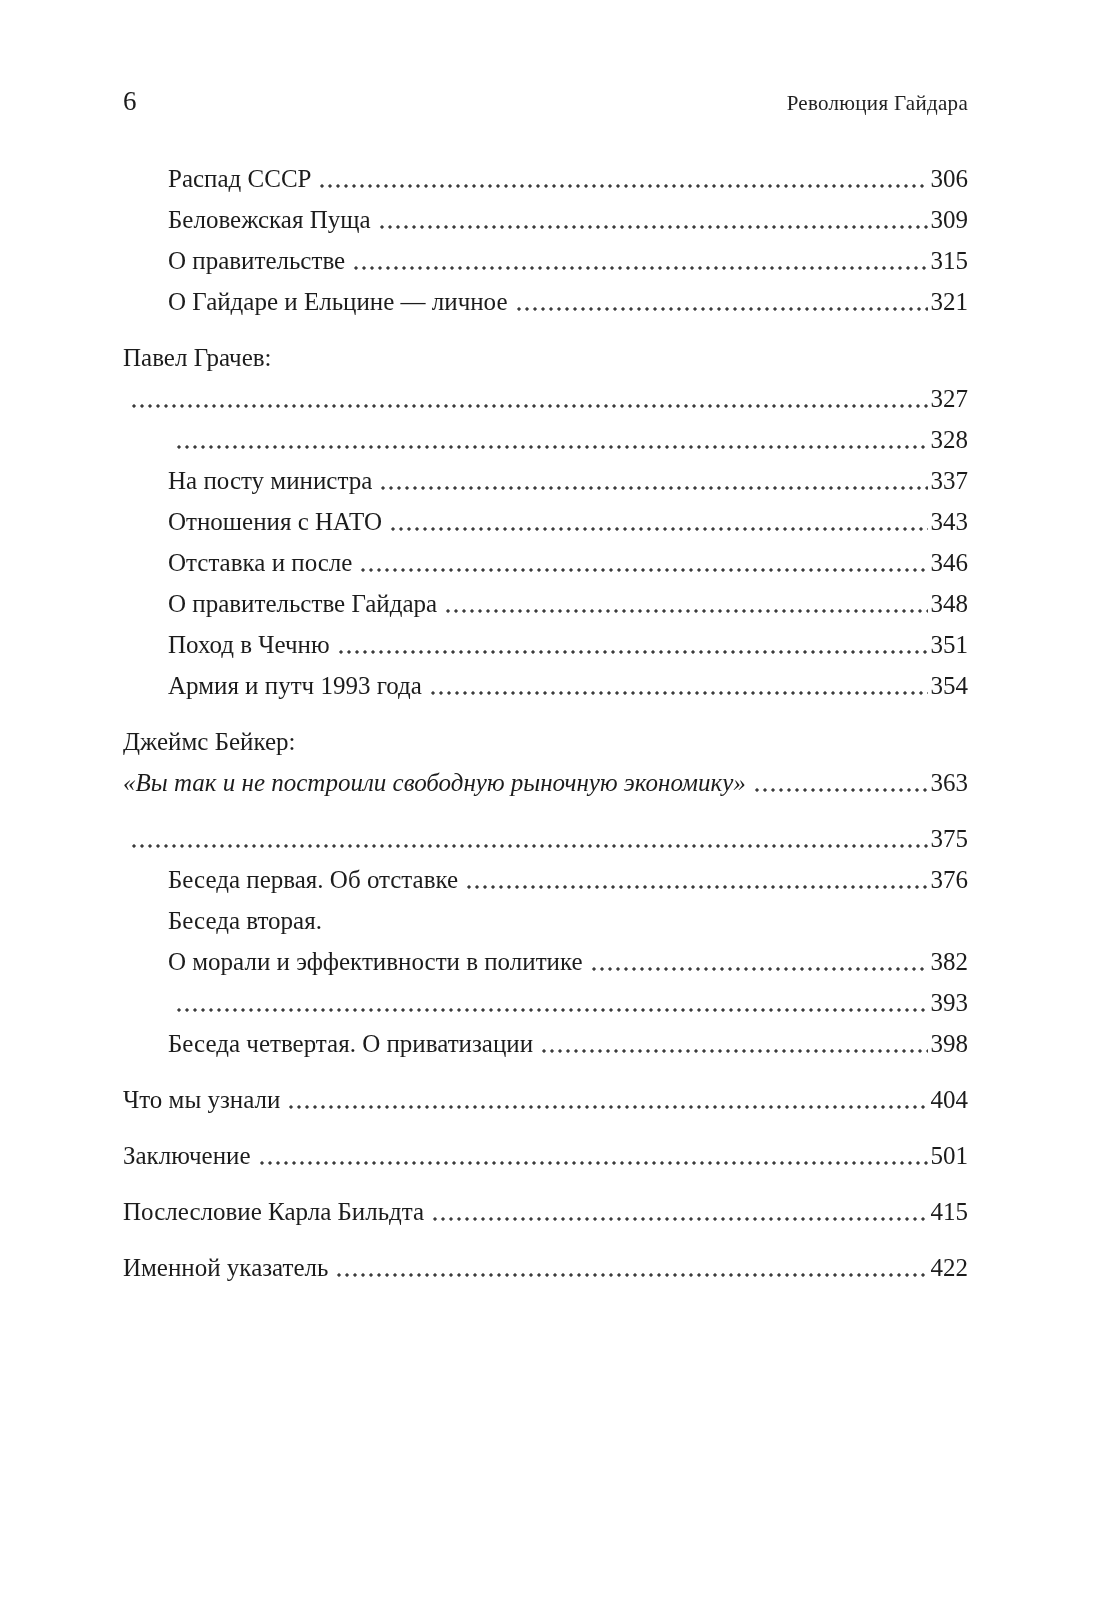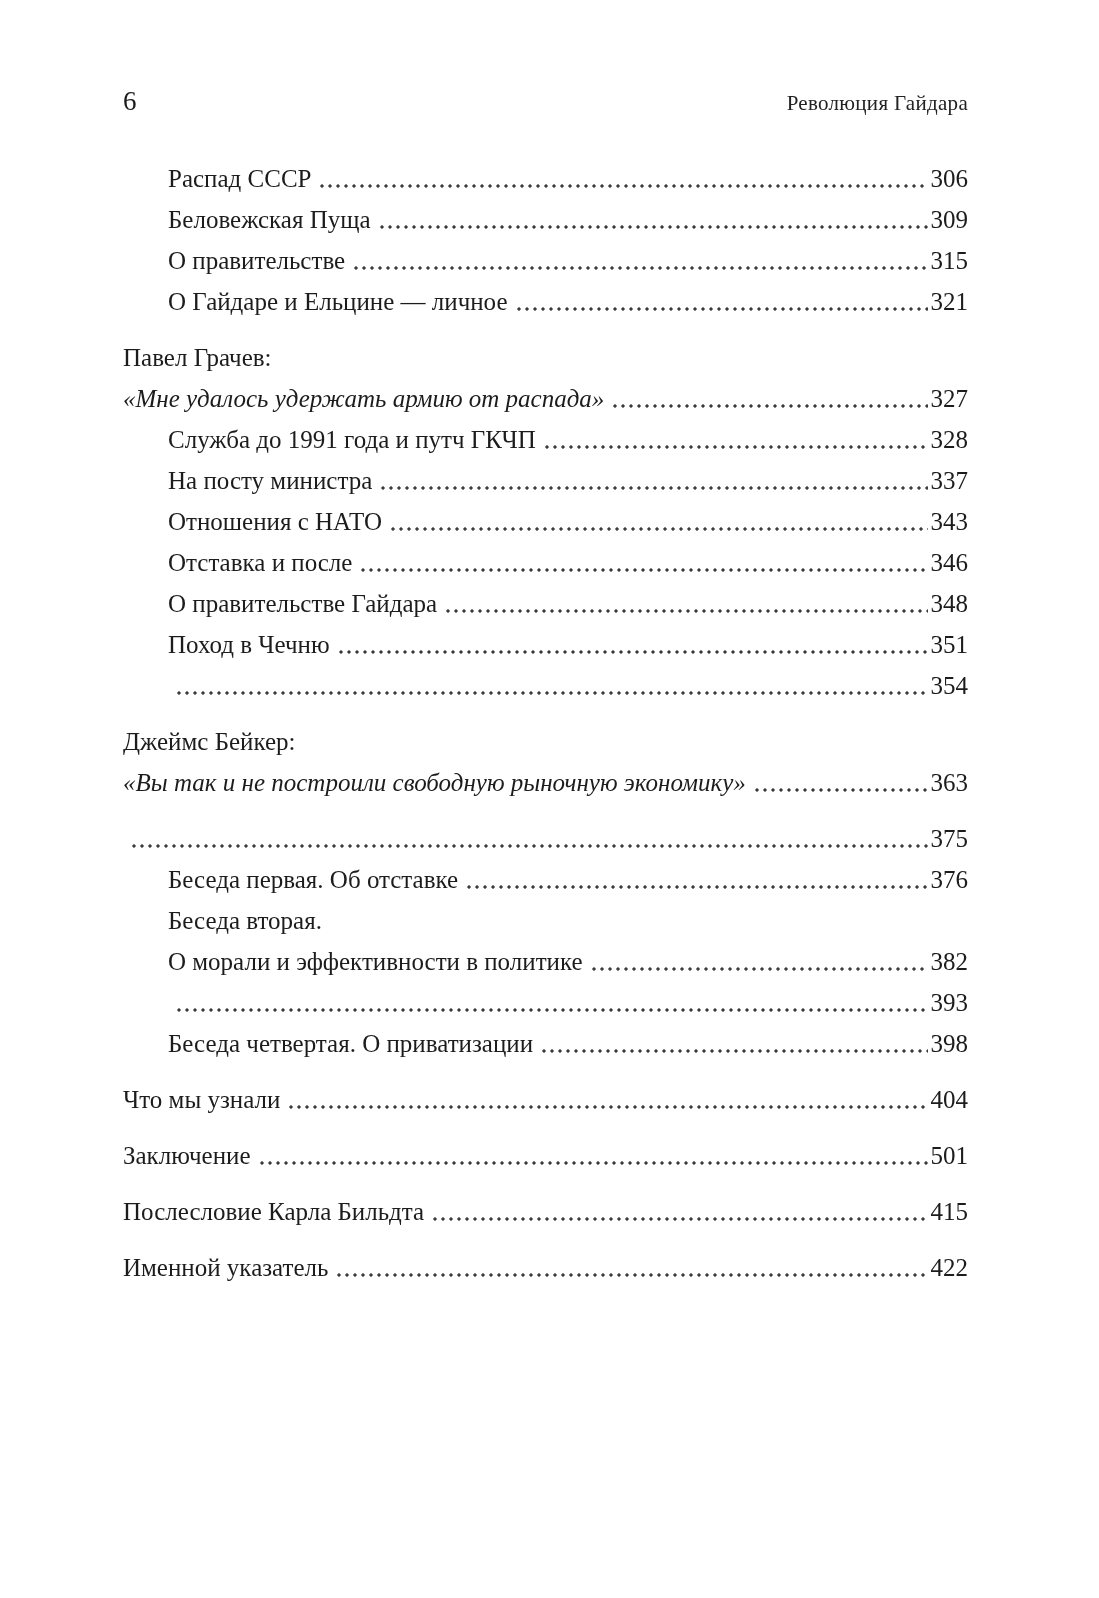--- a/index.html
+++ b/index.html
@@ -100,28 +100,26 @@
       <div class="entry level1">
         <div class="row">
           <span class="title">О Гайдаре и Ельцине — личное</span>
           <span class="leader"></span>
           <span class="page-num">321</span>
         </div>
       </div>
       <div class="entry gap">
         <div class="head b">Павел Грачев:</div>
         <div class="row">
-          <span class="title b i">«Мне удалось удержать армию от распада»</span>
           <span class="leader"></span>
           <span class="page-num">327</span>
         </div>
       </div>
       <div class="entry level1">
         <div class="row">
-          <span class="title">Служба до 1991 года и путч ГКЧП</span>
           <span class="leader"></span>
           <span class="page-num">328</span>
         </div>
       </div>
       <div class="entry level1">
         <div class="row">
           <span class="title">На посту министра</span>
           <span class="leader"></span>
           <span class="page-num">337</span>
         </div>
@@ -149,20 +147,21 @@
       </div>
       <div class="entry level1">
         <div class="row">
           <span class="title">Поход в Чечню</span>
           <span class="leader"></span>
           <span class="page-num">351</span>
         </div>
       </div>
       <div class="entry level1">
         <div class="row">
+          <span class="title">Армия и путч 1993 года</span>
           <span class="leader"></span>
           <span class="page-num">354</span>
         </div>
       </div>
       <div class="entry gap">
         <div class="head b">Джеймс Бейкер:</div>
         <div class="row">
           <span class="title b i">«Вы так и не построили свободную рыночную экономику»</span>
           <span class="leader"></span>
           <span class="page-num">363</span>

